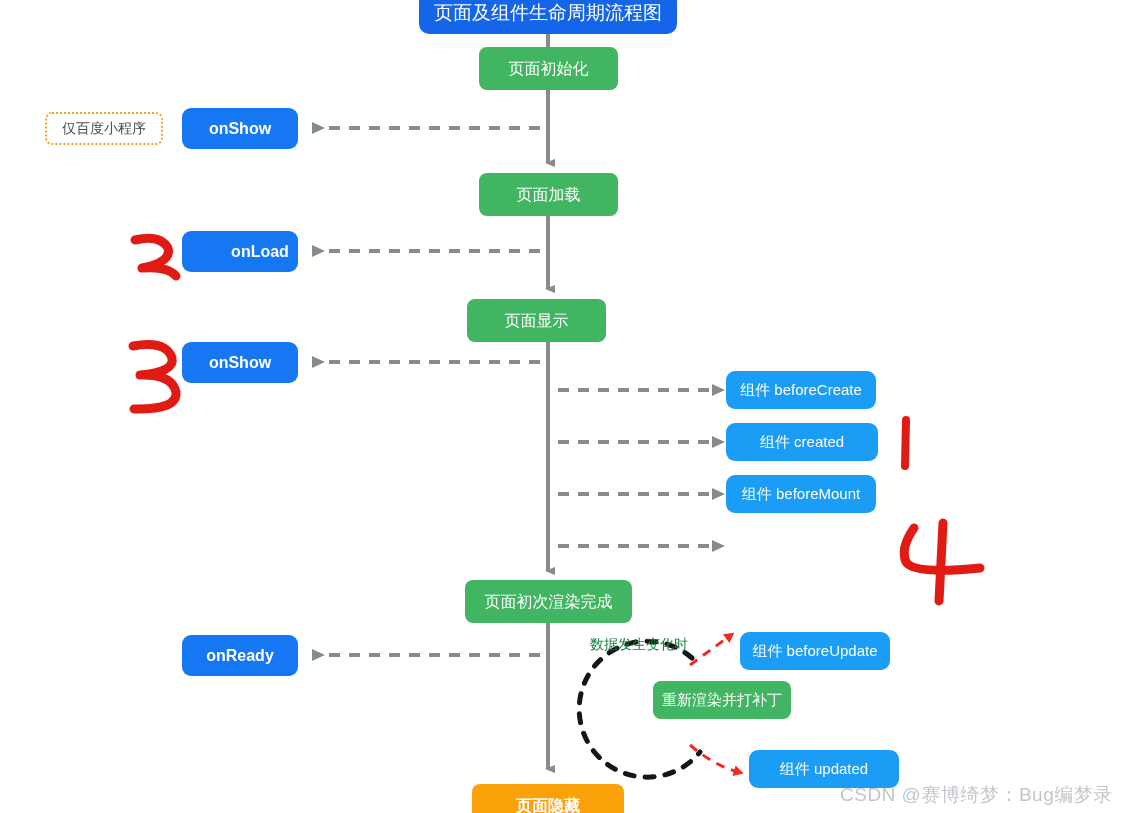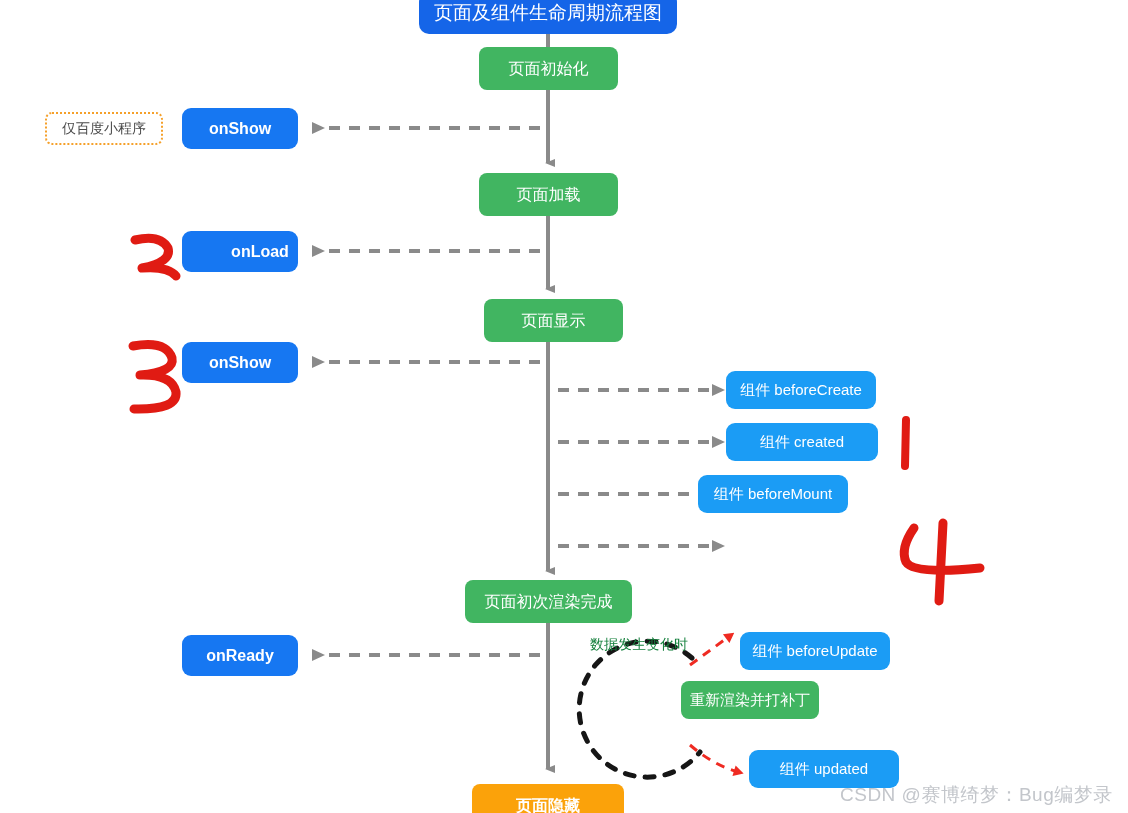--- a/index.html
+++ b/index.html
@@ -156,46 +156,46 @@
       <path d="M943 523 L939 601" stroke-width="9"></path>
     </g>
   </svg>
 
   <div class="node node-title" style="left:419px; top:-8px; width:258px; height:42px;">页面及组件生命周期流程图</div>
 
   <div class="node node-green" style="left:479px; top:47px; width:139px; height:43px;">页面初始化</div>
 
   <div class="node node-green" style="left:479px; top:173px; width:139px; height:43px;">页面加载</div>
 
-  <div class="node node-green" style="left:484px; top:299px; width:139px; height:43px;">页面显示</div>
+  <div class="node node-green" style="left:467px; top:299px; width:139px; height:43px;">页面显示</div>
 
   <div class="node node-green" style="left:465px; top:580px; width:167px; height:43px;">页面初次渲染完成</div>
 
   <div class="node node-orange" style="left:472px; top:784px; width:152px; height:43px;">页面隐藏</div>
 
   <div class="node node-blue-strong" style="left:182px; top:108px; width:116px; height:41px;">onShow</div>
 
   <div class="node node-blue-strong" style="left:182px; top:231px; width:116px; height:41px;padding-left:40px;">onLoad</div>
 
   <div class="node node-blue-strong" style="left:182px; top:342px; width:116px; height:41px;">onShow</div>
 
   <div class="node node-blue-strong" style="left:182px; top:635px; width:116px; height:41px;">onReady</div>
 
   <div class="node node-blue-light" style="left:726px; top:371px; width:150px; height:38px;">组件 beforeCreate</div>
 
   <div class="node node-blue-light" style="left:726px; top:423px; width:152px; height:38px;">组件 created</div>
 
-  <div class="node node-blue-light" style="left:698px; top:475px; width:150px; height:38px;">组件 beforeMount</div>
+  <div class="node node-blue-light" style="left:726px; top:475px; width:150px; height:38px;">组件 beforeMount</div>
 
 
   <div class="node node-blue-light" style="left:740px; top:616px; width:150px; height:38px;margin-top:16px;">组件 beforeUpdate</div>
 
   <div class="node node-blue-light" style="left:749px; top:750px; width:150px; height:38px;">组件 updated</div>
 
   <div class="plain-label" style="left:590px; top:636px;">数据发生变化时</div>
 
-  <div class="node node-green" style="left:653px; top:681px; width:138px; height:38px; font-size:15px;margin-left:28px;">重新渲染并打补丁</div>
+  <div class="node node-green" style="left:653px; top:681px; width:138px; height:38px; font-size:15px;">重新渲染并打补丁</div>
 
   <div class="note-box" style="left:45px; top:112px; width:118px; height:33px;">仅百度小程序</div>
 
   <div class="watermark" style="left:840px; top:782px;">CSDN @赛博绮梦：Bug编梦录</div>
 
 </div>
 
 </body></html>

